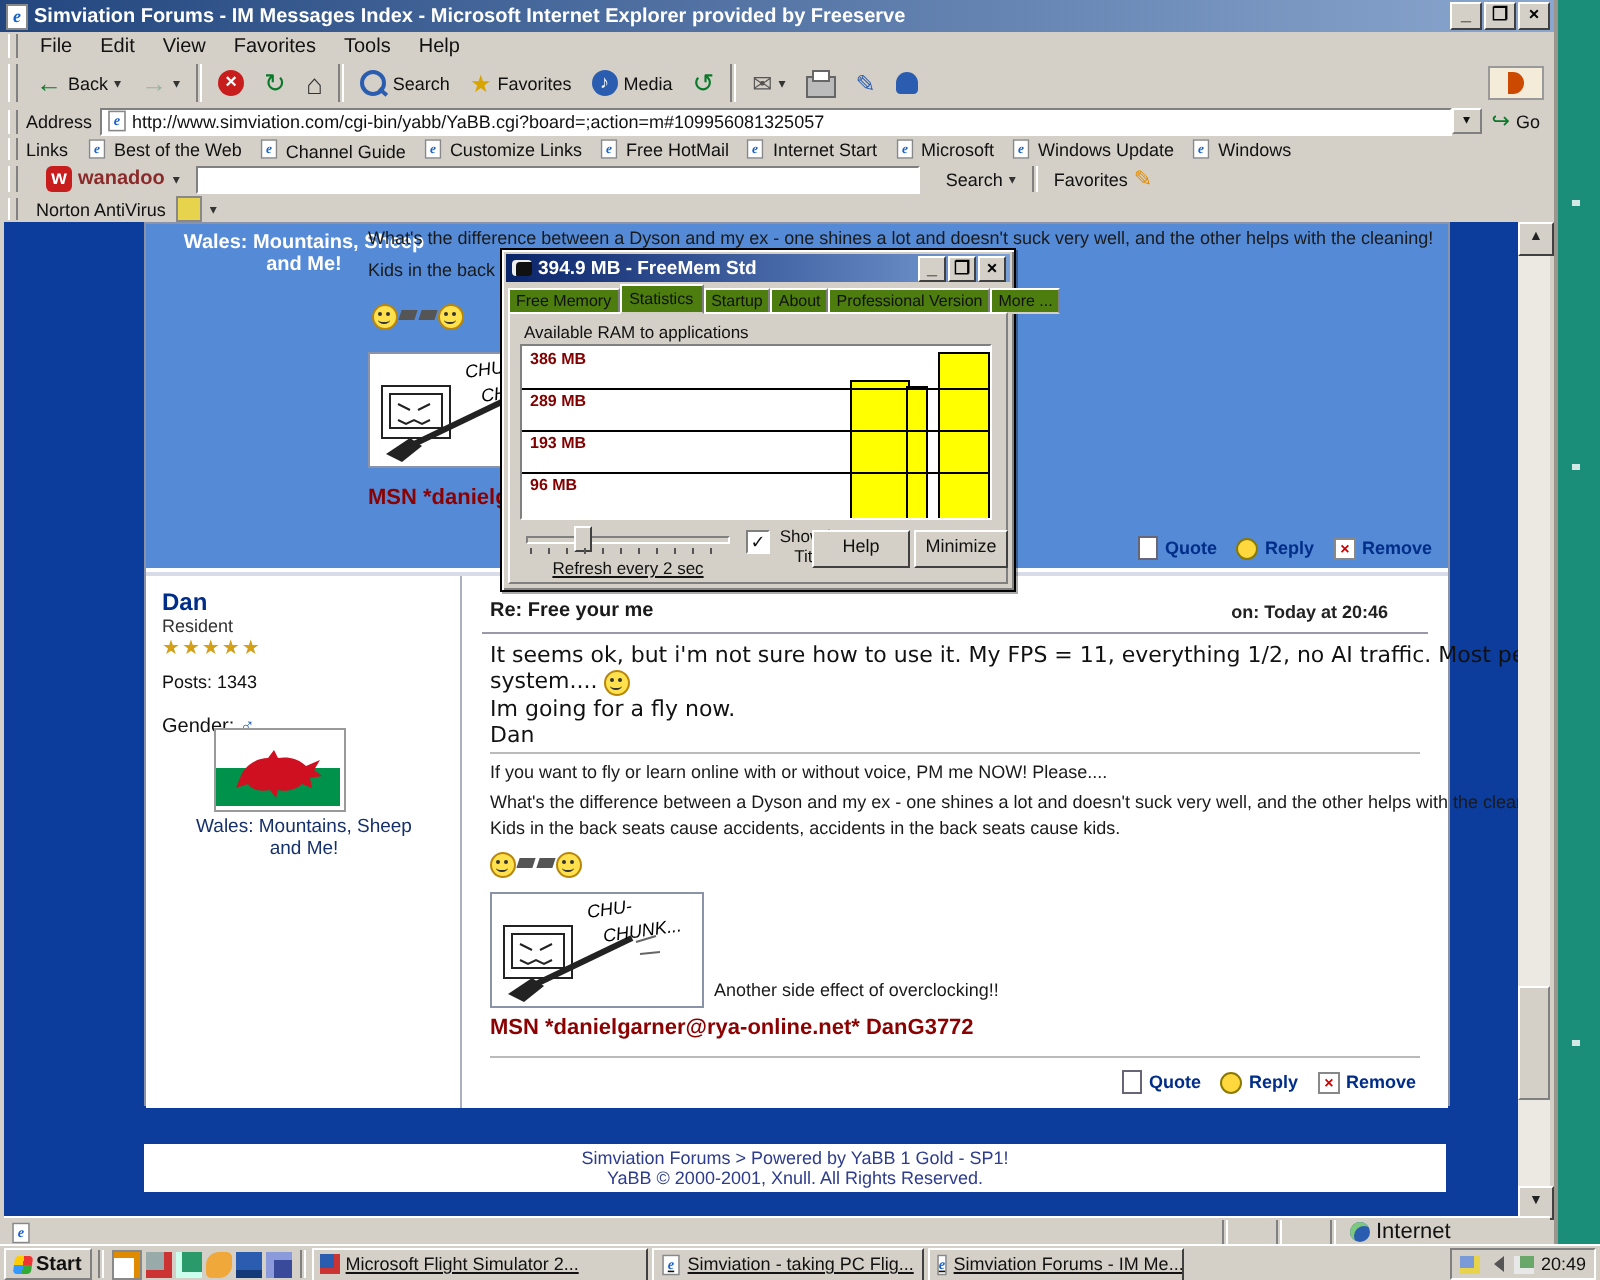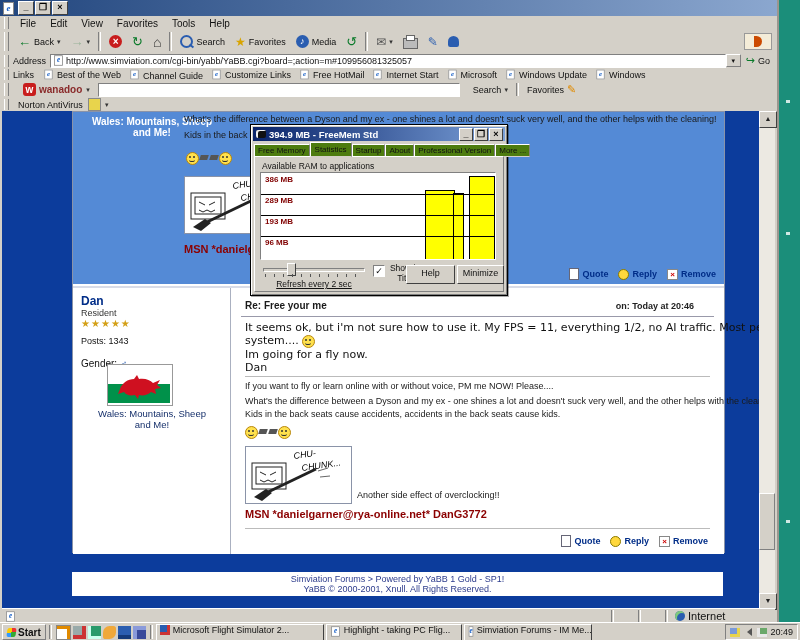--- a/index.html
+++ b/index.html
@@ -70,34 +70,35 @@
        font-size:8px;white-space:nowrap;margin-top:2px;}
   .tab.active{margin-top:0;padding:2px 4px;border-bottom:1px solid #d4d0c8;position:relative;z-index:2;font-weight:normal;}
   .mlabel{color:#800000;font-weight:bold;font-size:8px;}
   .gridline{position:absolute;left:0;right:0;border-top:1px solid #000;}
   .ybar{position:absolute;bottom:0;background:#ffff00;border:1px solid #000;border-bottom:none;}
   .dbtn{position:absolute;height:17px;background:#d4d0c8;border:1px solid;border-color:#fff #404040 #404040 #fff;
         font-size:9px;text-align:center;line-height:15px;}
   
   .qlicon{width:13px;height:13px;margin:0 1px;}
   .task{height:15px;background:#d4d0c8;border:1px solid;border-color:#fff #404040 #404040 #fff;
-        display:flex;align-items:flex-start;gap:3px;padding:0 3px;font-size:9px;white-space:nowrap;overflow:hidden;}
+        display:flex;align-items:center;gap:3px;padding:0 3px;font-size:9px;white-space:nowrap;overflow:hidden;text-decoration:underline;}
   .task.active{background:#e9e7e1;border-color:#404040 #fff #fff #404040;font-weight:bold;}
   .scroll-btn{position:absolute;left:0;width:16px;height:15px;background:#d4d0c8;border:1px solid;
               border-color:#fff #404040 #404040 #fff;font-size:7px;text-align:center;line-height:14px;color:#222;}
 </style>
 </head>
 <body>
 
 <div id="screen">
 
   <div class="abs win" id="iewin" style="left:0;top:0;width:777px;height:622px;border-right:2px solid #9a968e;">
 
     <div class="titlebar">
       <span class="iepage" style="margin:0 3px;">e</span>
+      <span class="t">Simviation Forums - IM Messages Index - Microsoft Internet Explorer provided by Freeserve</span>
       <span class="wbtn">_</span>
       <span class="wbtn">❐</span>
       <span class="wbtn" style="margin-right:2px;">×</span>
     </div>
 
     <div class="bar" style="top:16px;height:14px;">
       <span class="grip"></span>
       <span class="menu-item">File</span>
       <span class="menu-item">Edit</span>
       <span class="menu-item">View</span>
@@ -466,21 +467,21 @@
       <span class="qlicon" style="background:#2a5db0;box-shadow:inset 0 -4px 0 #143a7a;"></span>
       <span class="qlicon" style="background:#3a4a9a;box-shadow:inset 4px 4px 0 #8a9ada;"></span>
     </span>
     <span class="sep"></span>
     <span class="task" style="width:160px;">
       <span style="display:inline-block;width:10px;height:10px;background:#2a5db0;box-shadow:inset -3px -3px 0 #c33;"></span>
       <span>Microsoft Flight Simulator 2...</span>
     </span>
     <span class="task" style="width:128px;margin-left:2px;">
       <span class="iepage" style="transform:scale(.8);">e</span>
-      <span>Highlight - taking PC Flig...</span>
+      <span>Simviation - taking PC Flig...</span>
     </span>
     <span class="task" style="width:120px;margin-left:2px;">
       <span class="iepage" style="transform:scale(.8);">e</span>
       <span>Simviation Forums - IM Me...</span>
     </span>
     <span style="flex:1;"></span>
     <span class="sunken" style="display:flex;align-items:center;gap:3px;height:14px;padding:0 4px;margin-right:2px;background:#d4d0c8;">
       <span style="display:inline-block;width:10px;height:9px;background:#7a9ad8;box-shadow:inset -3px -3px 0 #e8d44c;"></span>
       <span style="display:inline-block;width:0;height:0;border:4px solid transparent;border-right:5px solid #555;margin-right:2px;"></span>
       <span style="display:inline-block;width:10px;height:9px;background:#6aa86a;box-shadow:inset 3px -3px 0 #e8e8e8;"></span>

